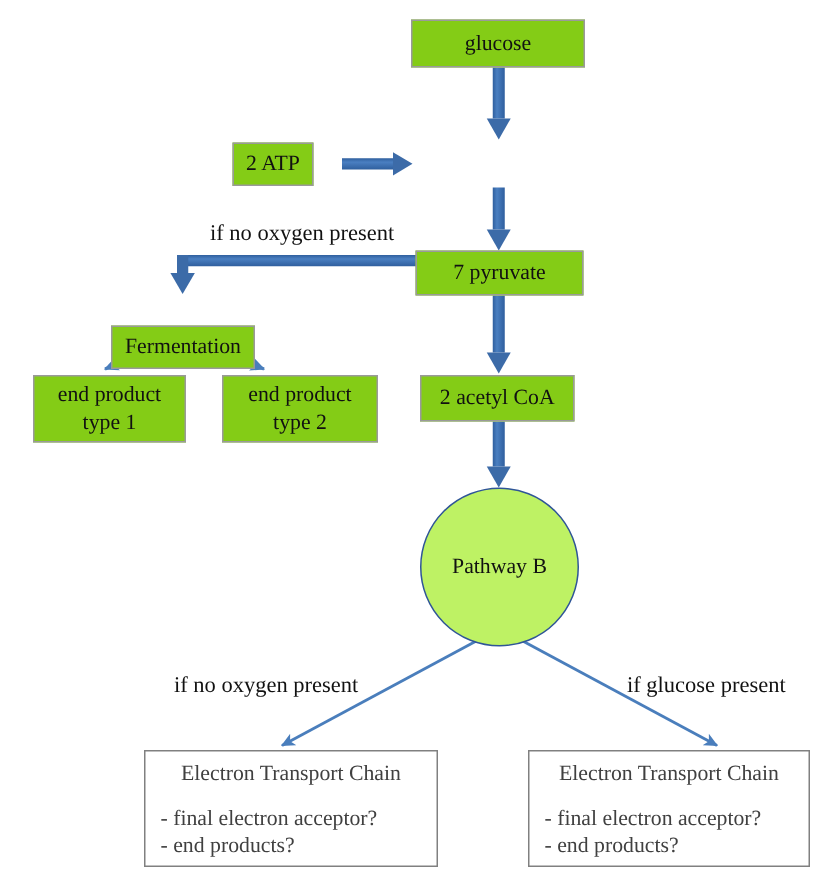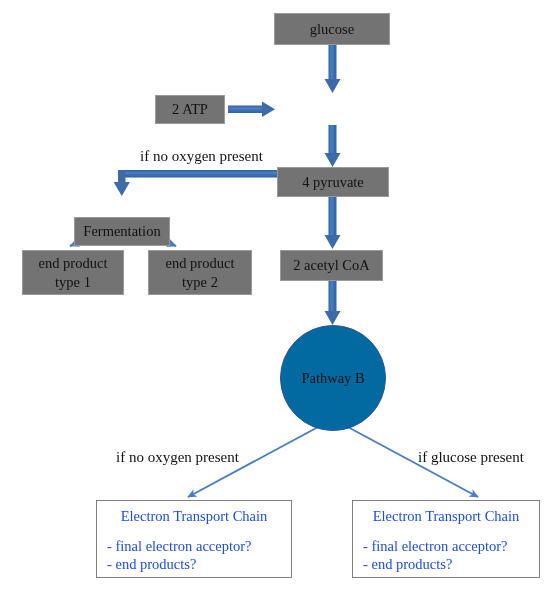--- a/index.html
+++ b/index.html
@@ -20,56 +20,56 @@
     position: absolute;
     left: 0;
     top: 0;
     width: 544px;
     height: 594px;
   }
   .node {
     position: absolute;
     box-sizing: border-box;
     border: 1px solid #9a9a9a;
-    background: #737373;
+    background: #84cc16;
     display: flex;
     flex-direction: column;
     align-items: center;
     justify-content: center;
     font-size: 14.5px;
     line-height: 1.15;
     color: #111111;
     z-index: 3;
   }
   .node .line { display: block; white-space: nowrap; }
   .node.two-line { line-height: 1.25; }
   .circle-node {
     position: absolute;
     box-sizing: border-box;
     border: 1.3px solid #2f5597;
     border-radius: 50%;
-    background: #0369a1;
+    background: #bef264;
     display: flex;
     align-items: center;
     justify-content: center;
     font-size: 14.5px;
     color: #111111;
     z-index: 3;
   }
   .etc-box {
     position: absolute;
     box-sizing: border-box;
     border: 1px solid #808080;
     background: #ffffff;
     z-index: 3;
     padding: 7px 10px 14px 10px;
     display: flex;
     flex-direction: column;
     font-size: 14.5px;
-    color: #1d4ed8;
+    color: #404040;
   }
   .etc-title {
     text-align: center;
     margin-bottom: 13px;
     white-space: nowrap;
   }
   .etc-item {
     text-align: left;
     line-height: 1.22;
     white-space: nowrap;
@@ -148,27 +148,27 @@
 
     <g>
       <line x1="346" y1="426" x2="478" y2="497" stroke="#4a7ebc" stroke-width="1.9" marker-end="url(#thinArrow)"></line>
     </g>
   </svg>
 
   <div class="node" style="left:274px; top:13px; width:116px; height:32px;">
     <span class="line">glucose</span>
   </div>
 
-  <div class="node" style="left:155px; top:95px; width:70px; height:29px;">
+  <div class="node" style="left:155px; top:95px; width:54px; height:29px;">
     <span class="line">2 ATP</span>
   </div>
 
 
   <div class="node" style="left:277px; top:167px; width:112px; height:30px;">
-    <span class="line">4 pyruvate</span>
+    <span class="line">7 pyruvate</span>
   </div>
 
 
   <div class="node" style="left:74px; top:196px; width:96px; height:29px;margin-top:21px;">
     <span class="line">Fermentation</span>
   </div>
 
   <div class="node two-line" style="left:22px; top:250px; width:102px; height:45px;">
     <span class="line">end product</span>
     <span class="line">type 1</span>

